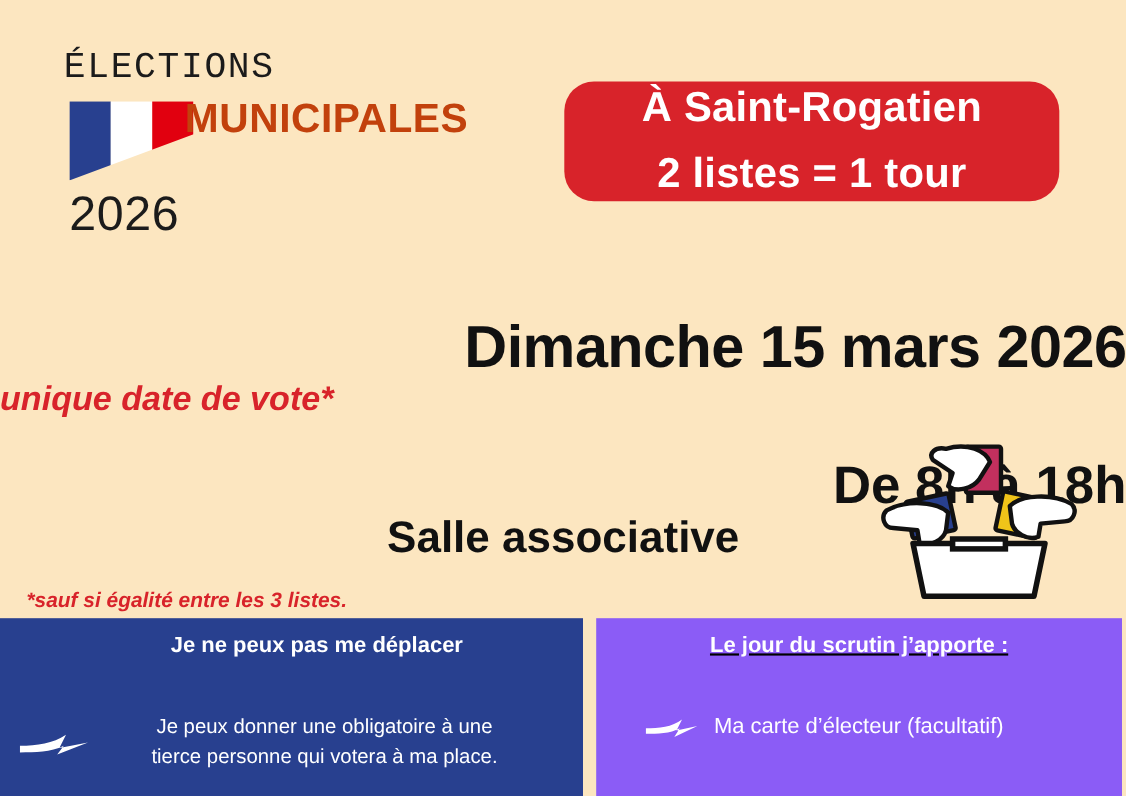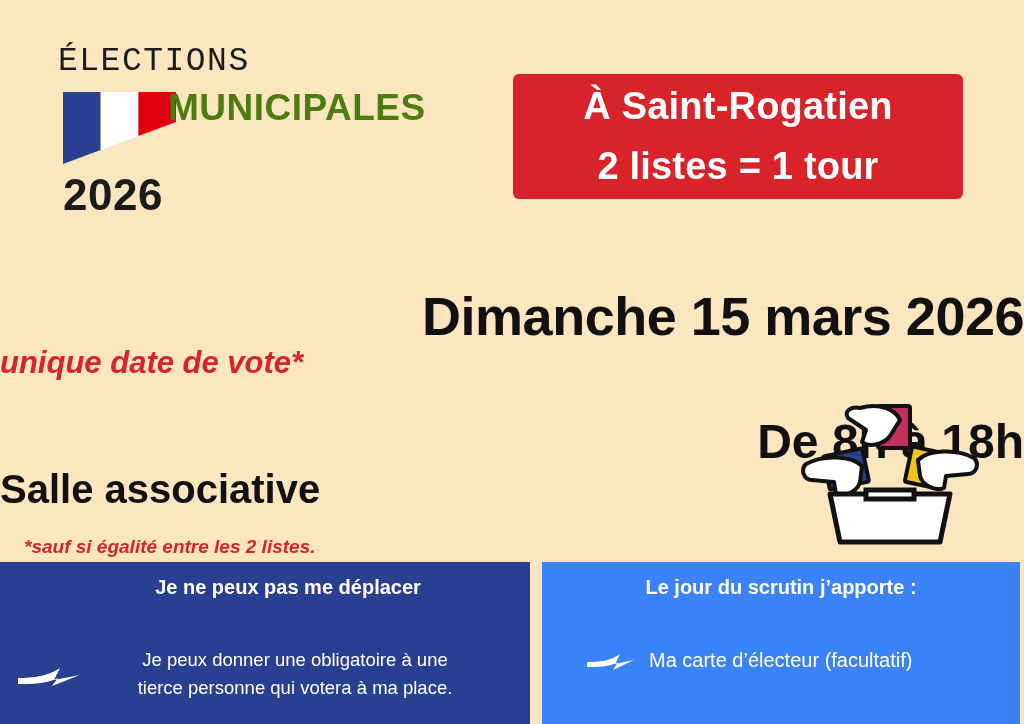--- a/index.html
+++ b/index.html
@@ -36,50 +36,50 @@
     margin-left: 3px;
     font-family: Liberation Mono, monospace;
   }
   .logo-municipales {
     position: absolute;
     left: 113px;
     top: 44px;
     font-size: 37px;
     font-weight: bold;
     letter-spacing: 0.5px;
-    color: #4d7c0f;
+    color: #c2410c;
     line-height: 1;
   }
   .flag-shape {
     position: absolute;
     left: 8px;
     top: 47px;
     width: 113px;
     height: 72px;
   }
   .logo-year {
     position: absolute;
     left: 8px;
     top: 128px;
     font-size: 44px;
-    font-weight: bold;
+    font-weight: normal;
     color: #1B1B1B;
     letter-spacing: 0.5px;
     line-height: 1;
   }
 
   
   .banner {
     position: absolute;
     left: 513px;
     top: 74px;
     width: 450px;
-    height: 125px;
+    height: 109px;
     background: #D8232A;
-    border-radius: 6px;
+    border-radius: 27px;
     display: flex;
     flex-direction: column;
     align-items: center;
     justify-content: center;
     gap: 16px;
   }
   .banner-line {
     color: #FFFFFF;
     font-size: 38px;
     font-weight: bold;
@@ -120,20 +120,21 @@
     font-size: 48px;
     font-weight: bold;
     color: #111111;
     line-height: 1.35;
   }
   .place {
     position: absolute;
     top: 462px;
     left: 0;
     width: 1024px;
+    text-align: center;
     font-size: 40px;
     font-weight: bold;
     color: #111111;
     line-height: 1.35;
   }
   .footnote {
     position: absolute;
     left: 24px;
     top: 536px;
     font-size: 19px;
@@ -159,21 +160,22 @@
     box-sizing: border-box;
   }
   .panel-left {
     left: 0;
     width: 530px;
     background: #28408F;
   }
   .panel-right {
     left: 542px;
     width: 478px;
-    background: #3b82f6;
+    background: #8b5cf6;
+    text-decoration: underline;
   }
   .panel-title {
     color: #FFFFFF;
     font-size: 20px;
     font-weight: bold;
     text-align: center;
     line-height: 1.3;
     padding-top: 12px;
   }
   .panel-left .panel-title { padding-left: 46px; }
@@ -234,21 +236,21 @@
 
   <div class="banner">
     <div class="banner-line">À Saint-Rogatien</div>
     <div class="banner-line">2 listes = 1 tour</div>
   </div>
 
   <div class="date-main">Dimanche 15 mars 2026</div>
   <div class="date-sub">unique date de vote*</div>
   <div class="hours">De 8h à 18h</div>
   <div class="place">Salle associative</div>
-  <div class="footnote">*sauf si égalité entre les 2 listes.</div>
+  <div class="footnote">*sauf si égalité entre les 3 listes.</div>
 
   <svg class="ballot" viewBox="0 0 180 160">
 
     <rect x="78" y="16" width="32" height="42" rx="2" fill="#C2305E" stroke="#111" stroke-width="4"></rect>
 
     <path d="M60 18 C50 16 44 22 48 28 L66 40 L62 52 C70 58 84 54 90 46 L100 30 C96 20 80 12 60 18 Z" fill="#FFFFFF" stroke="#111" stroke-width="4" stroke-linejoin="round"></path>
 
     <rect x="26" y="62" width="40" height="34" rx="2" fill="#28408F" stroke="#111" stroke-width="4" transform="rotate(-12 46 79)"></rect>
 
     <rect x="108" y="60" width="38" height="36" rx="2" fill="#F0C419" stroke="#111" stroke-width="4" transform="rotate(12 127 78)"></rect>

